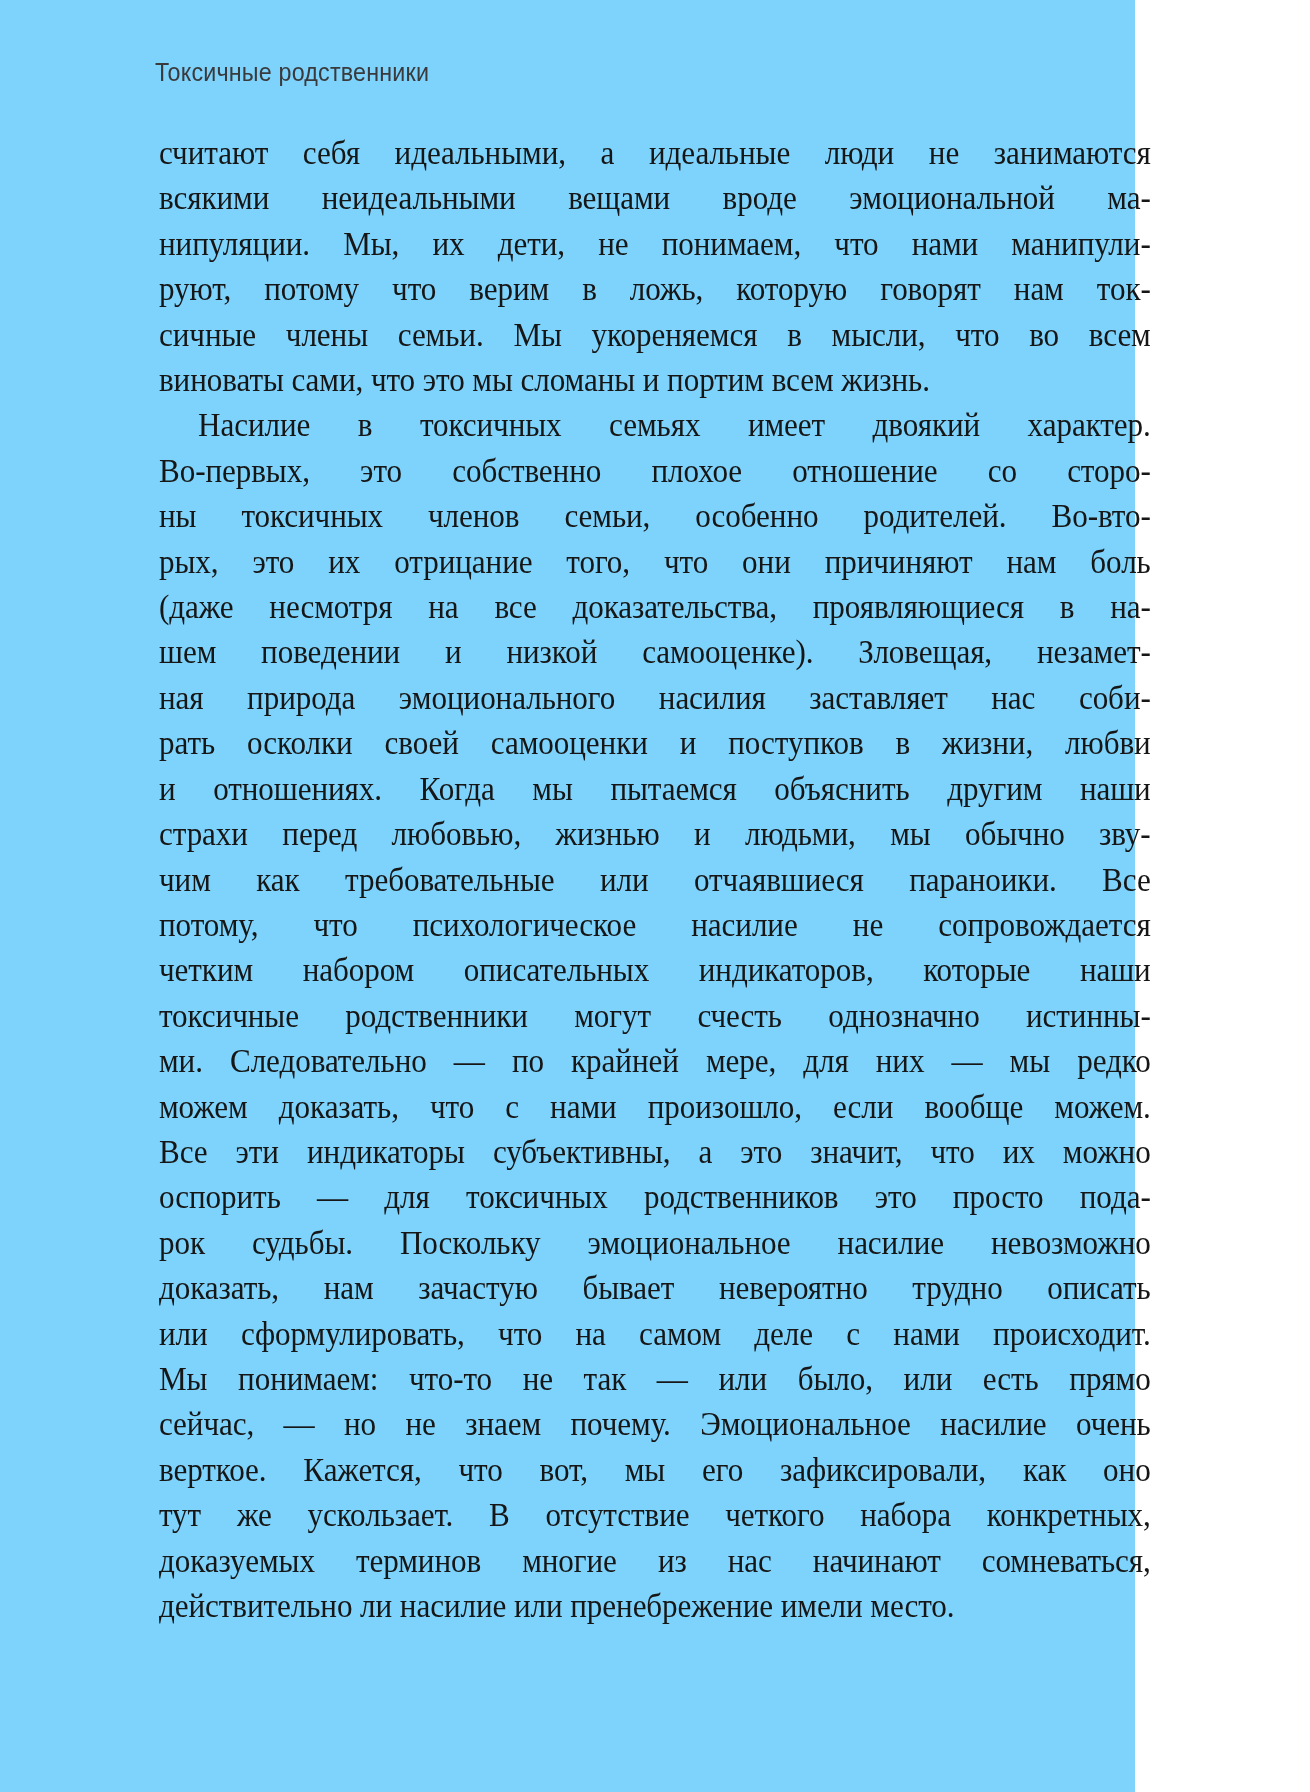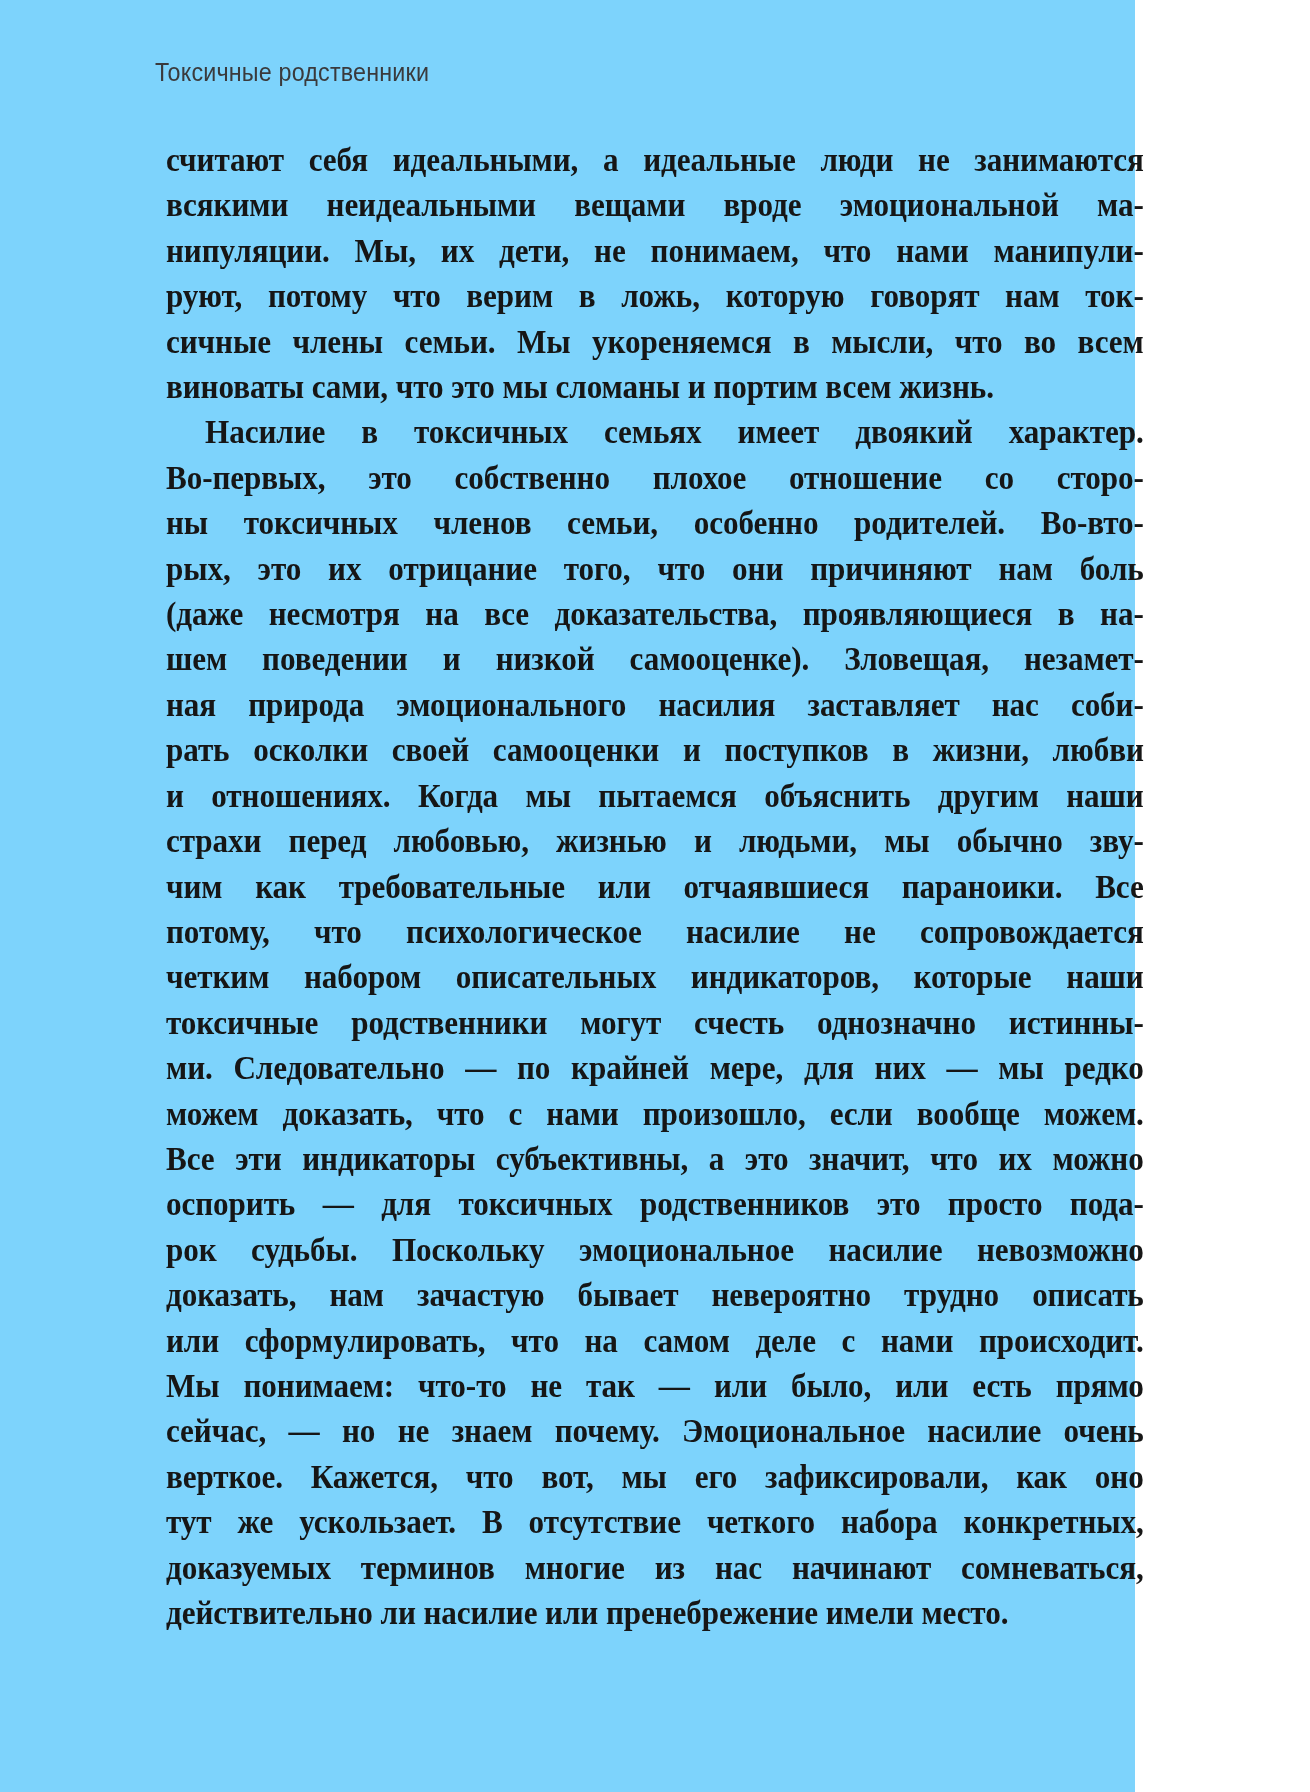--- a/index.html
+++ b/index.html
@@ -45,27 +45,27 @@
 
   
   .textblock {
     position: absolute;
     left: 155px;
     top: 126px;
     width: 1000px;
   }
 
   .para {
-    margin: 11px;
+    margin: 4px;
     font-size: 33.5px;
     line-height: 45.4px;
     text-align: justify;
     text-align-last: left;
     color: #161616;
-    font-weight: 700;
+    font-weight: 400;
     letter-spacing: -0.1px;
     word-spacing: 0px;
     hyphens: manual;
     -webkit-hyphens: manual;
   }
 
   
   .para > .ln {
     display: block;
     white-space: nowrap;

